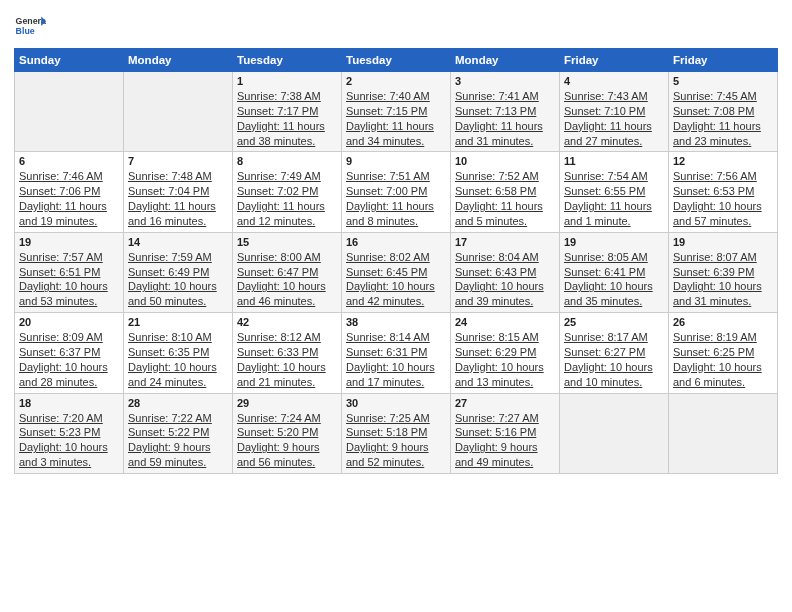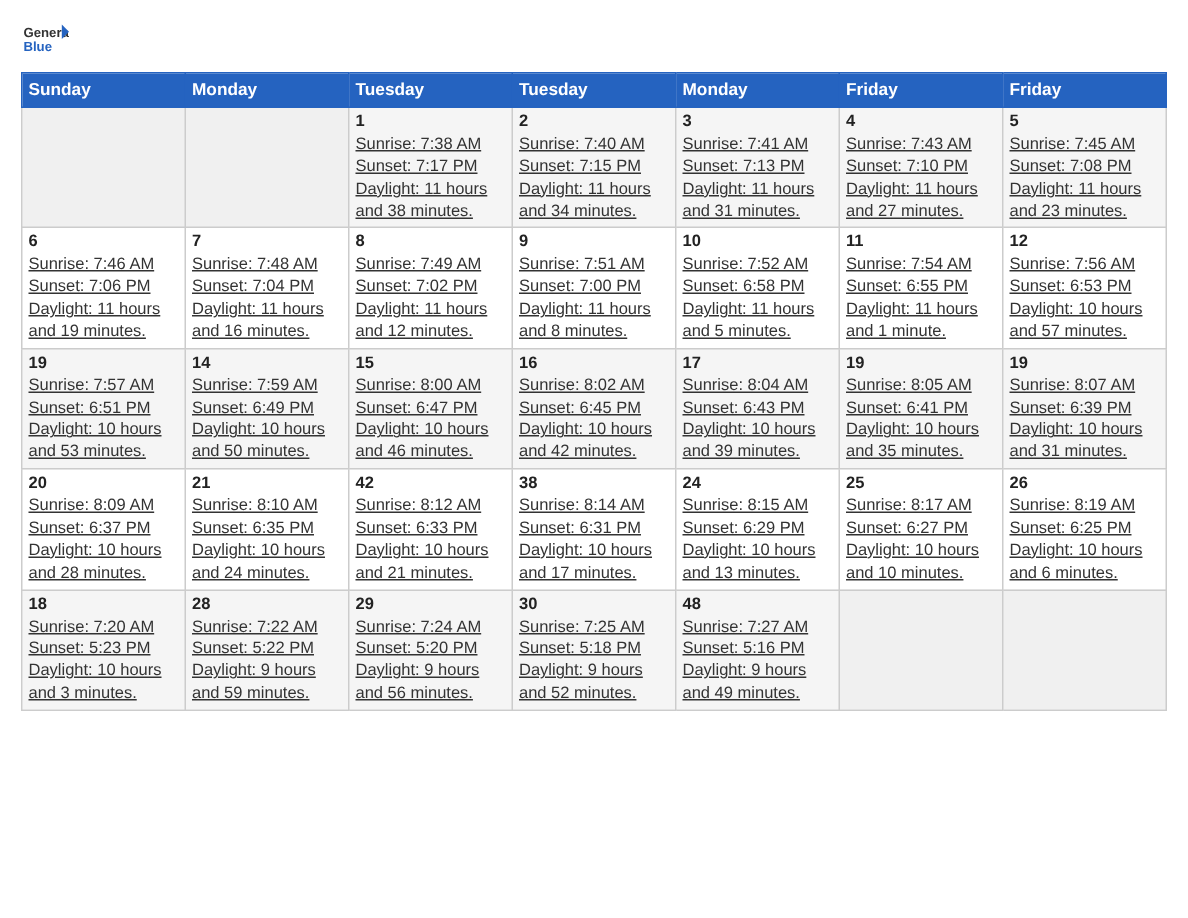--- a/index.html
+++ b/index.html
@@ -244,21 +244,21 @@
           </td>
           <td>
             <span class="day-num">29</span>
             <div class="cell-content">Sunrise: 7:24 AM<br>Sunset: 5:20 PM<br>Daylight: 9 hours and 56 minutes.</div>
           </td>
           <td>
             <span class="day-num">30</span>
             <div class="cell-content">Sunrise: 7:25 AM<br>Sunset: 5:18 PM<br>Daylight: 9 hours and 52 minutes.</div>
           </td>
           <td>
-            <span class="day-num">48</span>
+            <span class="day-num">27</span>
             <div class="cell-content">Sunrise: 7:27 AM<br>Sunset: 5:16 PM<br>Daylight: 9 hours and 49 minutes.</div>
           </td>
           <td class="empty-cell"></td>
           <td class="empty-cell"></td>
         </tr>
       </tbody>
   </table>
 </div>
 
 </body></html>

